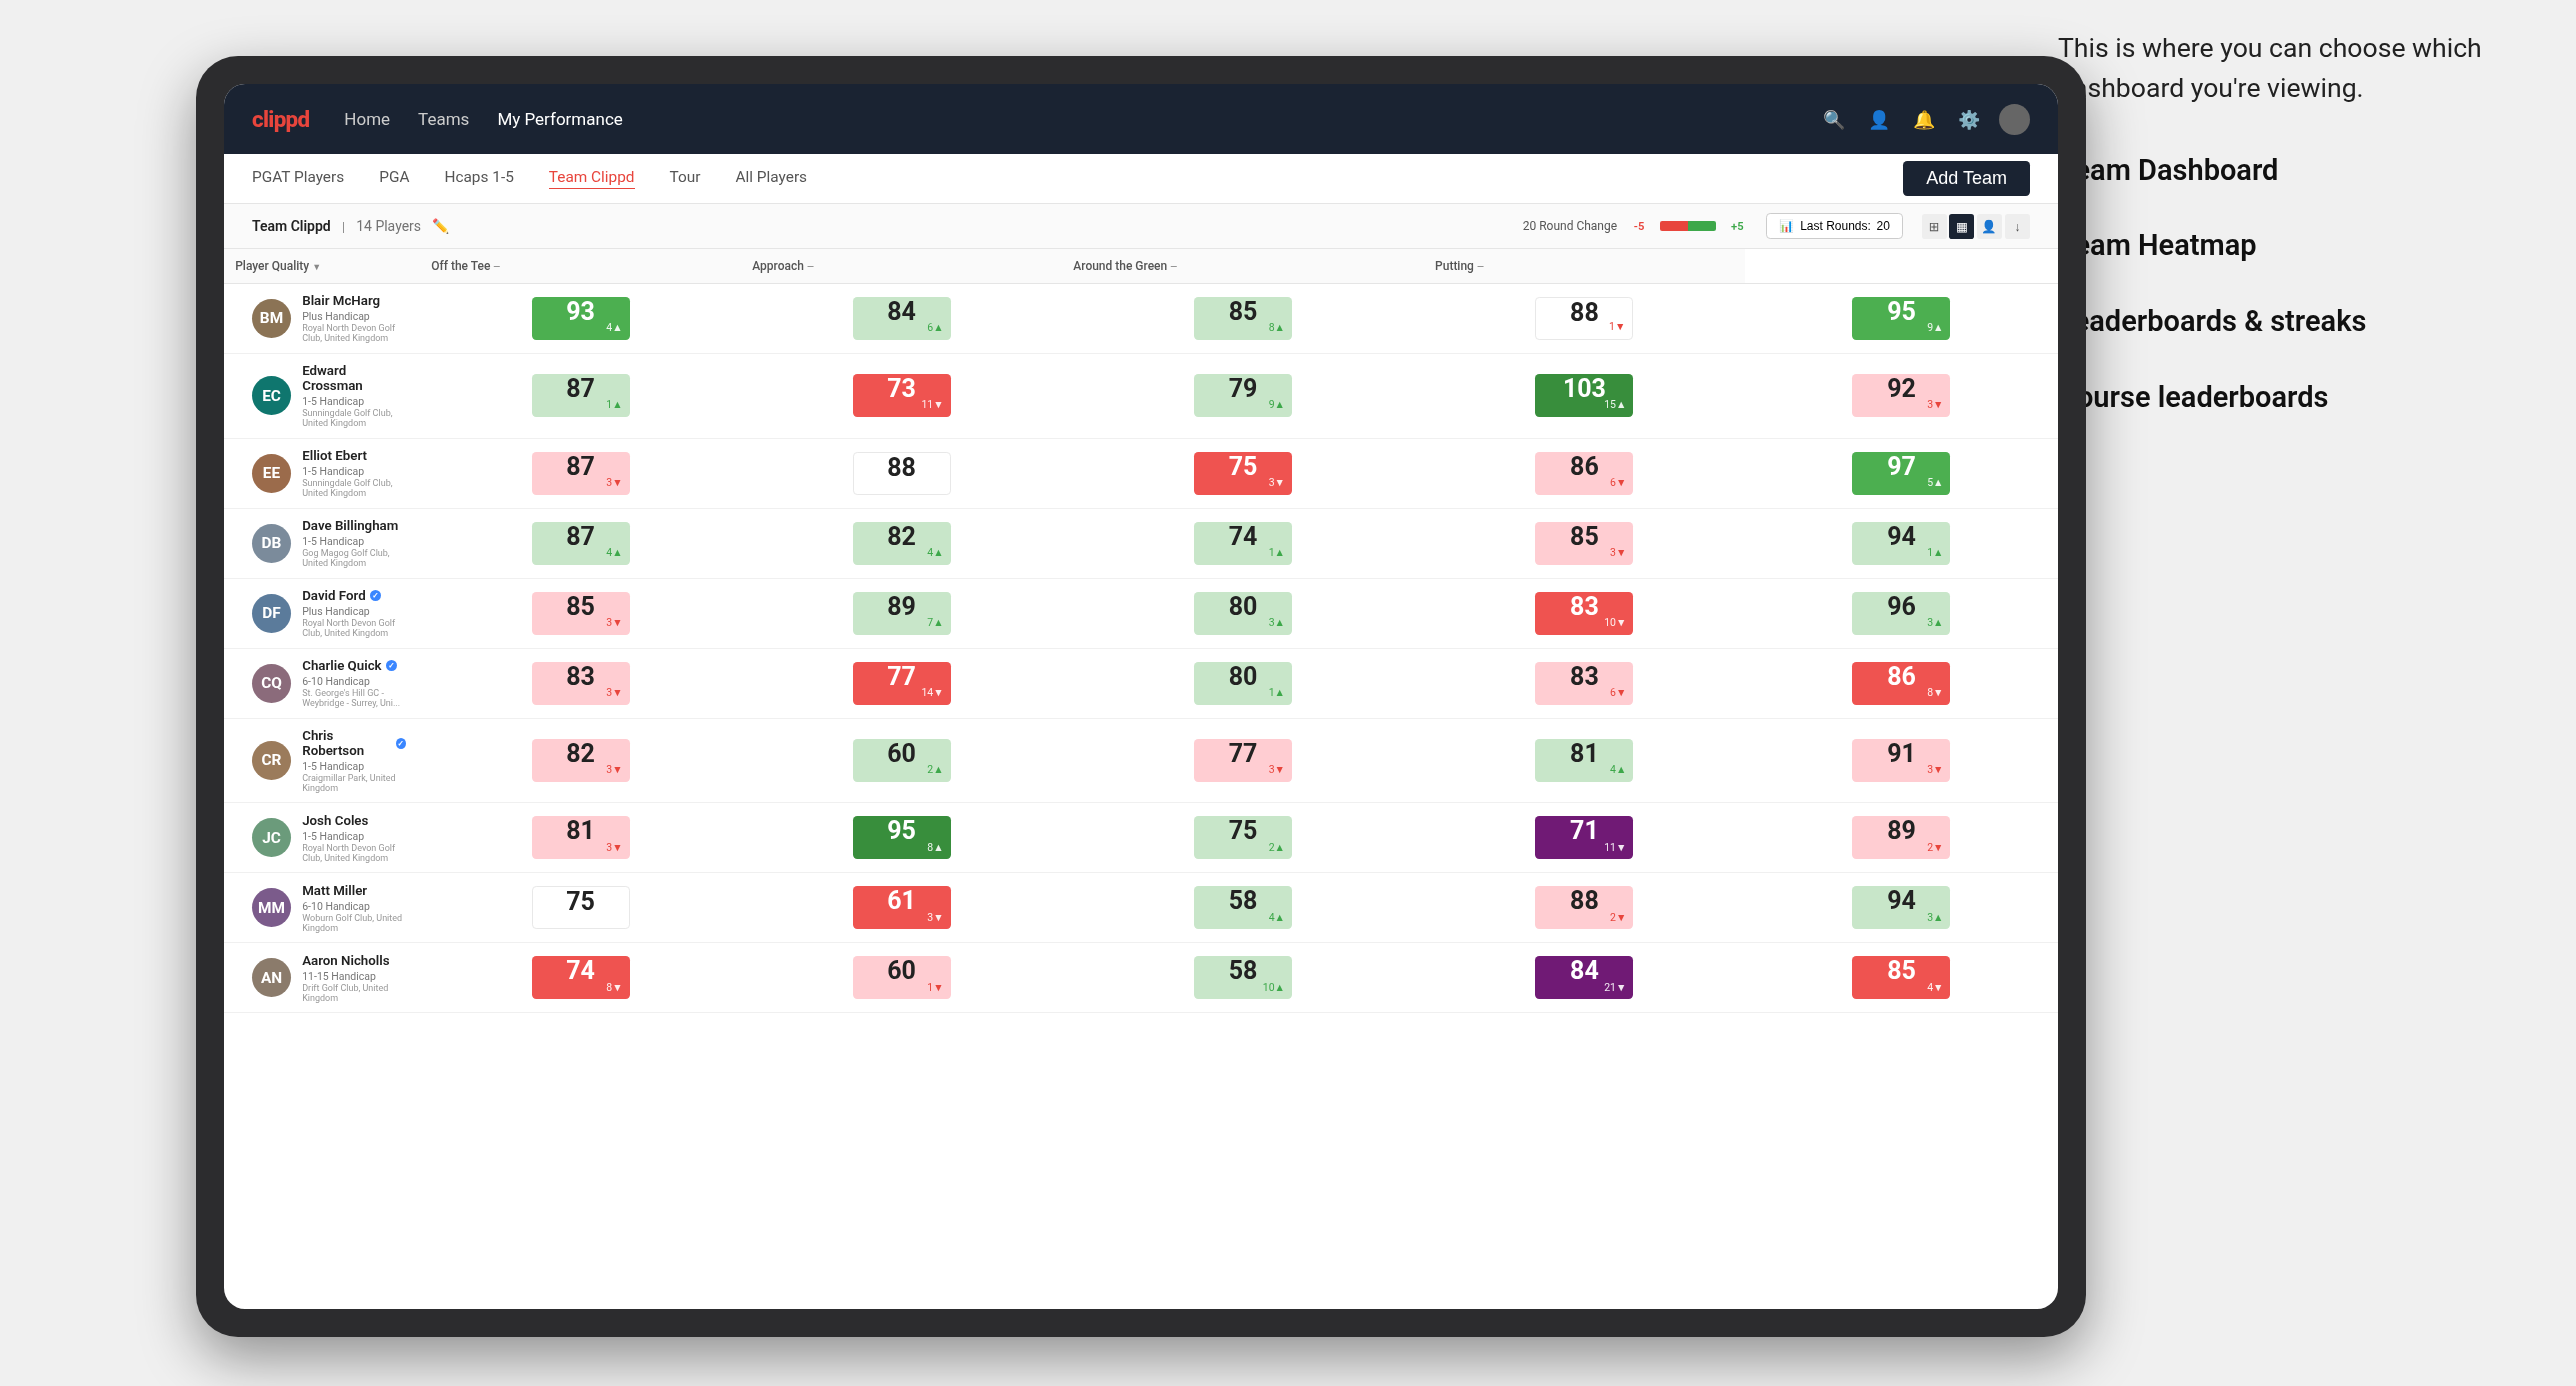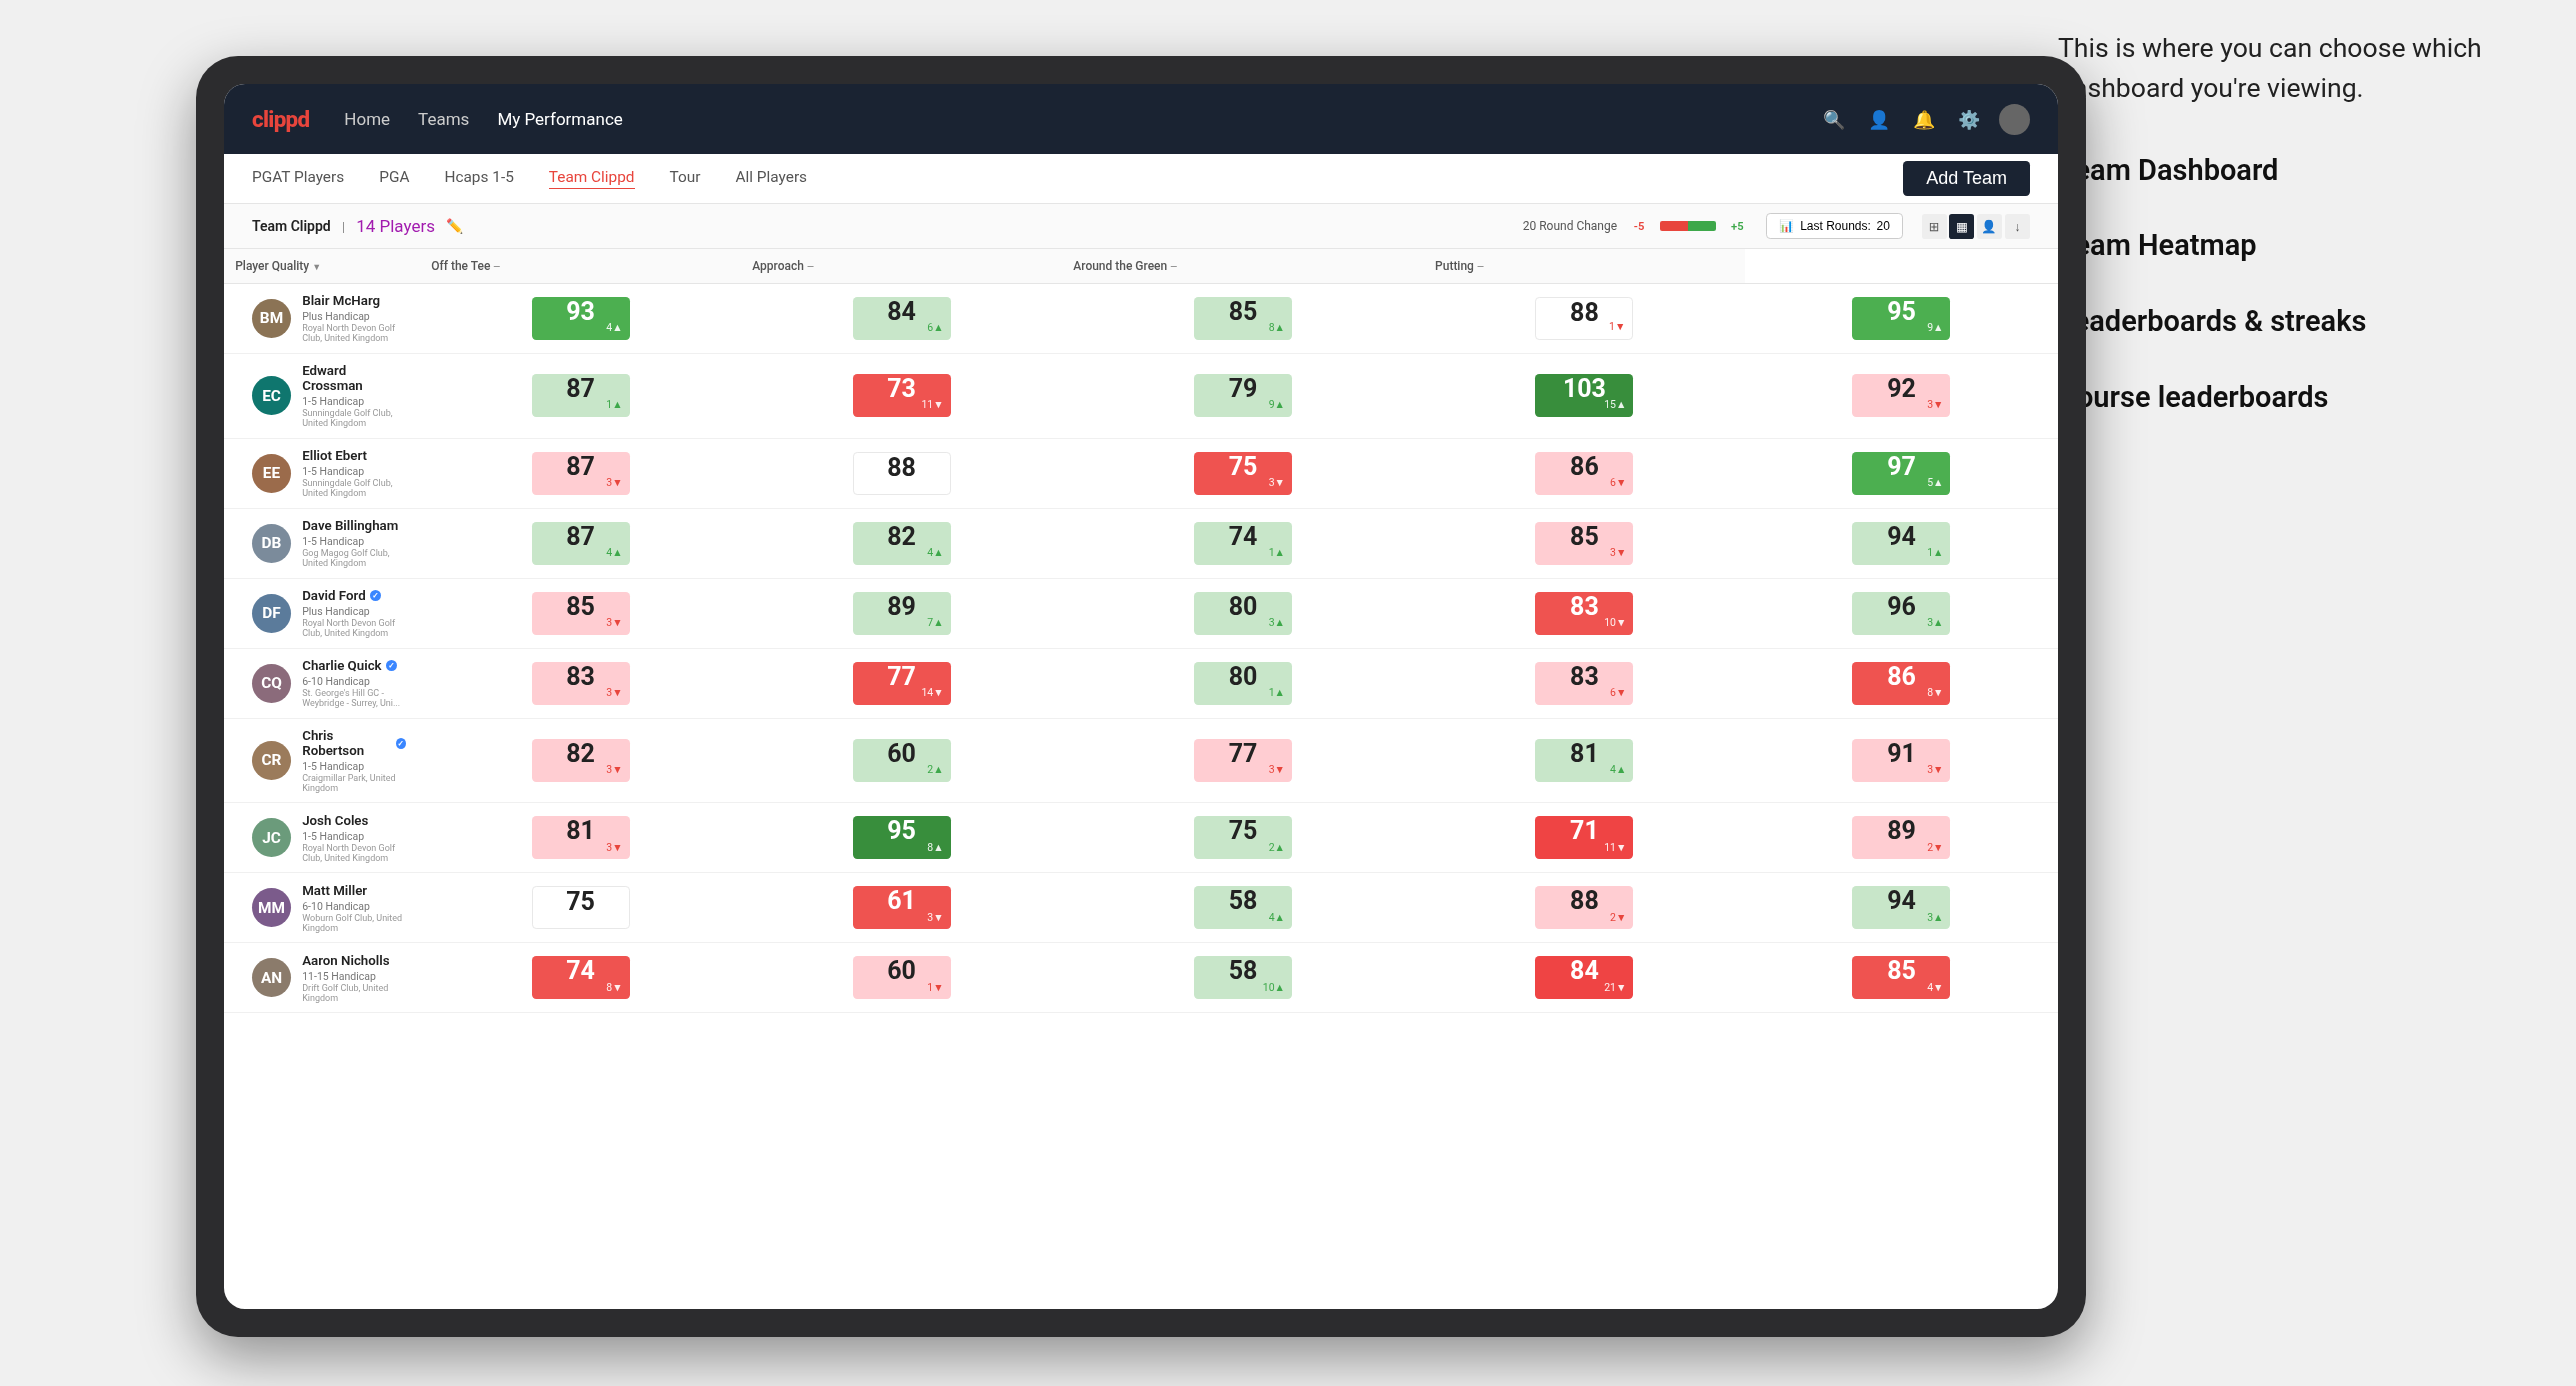--- a/index.html
+++ b/index.html
@@ -167,22 +167,22 @@
       border-bottom: 0.7px solid #e5e5e5;
       flex-shrink: 0;
       gap: 11.2px;
     }
     .team-name {
       font-size: 14px;
       font-weight: 600;
       color: #222;
     }
     .team-count {
-      font-size: 17px;
-      color: #a21caf;
+      font-size: 14px;
+      color: #737373;
     }
     .edit-icon {
       color: #888;
       font-size: 14px;
       cursor: pointer;
     }
     .team-header-spacer { flex: 1; }
     .round-change-label {
       font-size: 12px;
       color: #555;
@@ -346,21 +346,21 @@
       gap: 0.7px;
     }
     .score-change.up { color: #3da84a; }
     .score-change.down { color: #e8453c; }
     .score-white { background: #fff; border: 0.7px solid #e8e8e8; }
     .score-light-green { background: #c8e6c9; }
     .score-green { background: #4caf50; }
     .score-dark-green { background: #388e3c; }
     .score-light-red { background: #ffcdd2; }
     .score-red { background: #ef5350; }
-    .score-dark-red { background: #ef4444; }
+    .score-dark-red { background: #701a75; }
 
     .score-main.on-color { color: #fff; }
     .score-change.on-color { color: rgba(255,255,255,0.9); }
 
     td { vertical-align: middle; }
   </style>
 </head>
 <body>
 
 <div class="annotation-area">

